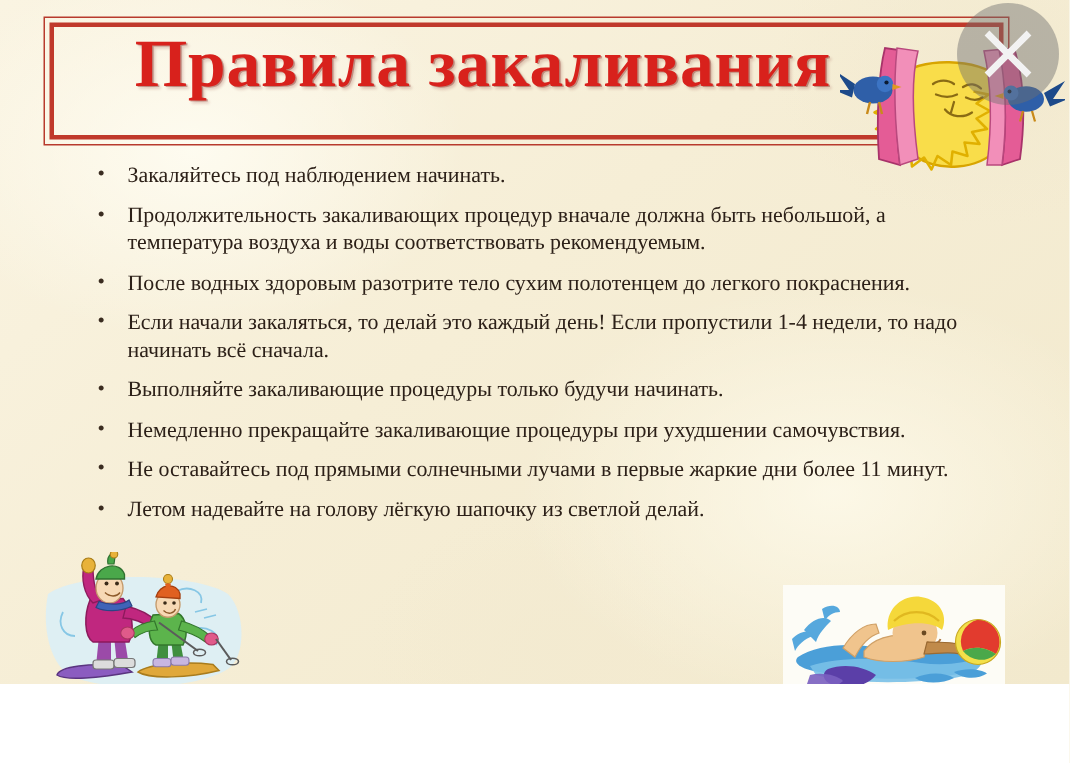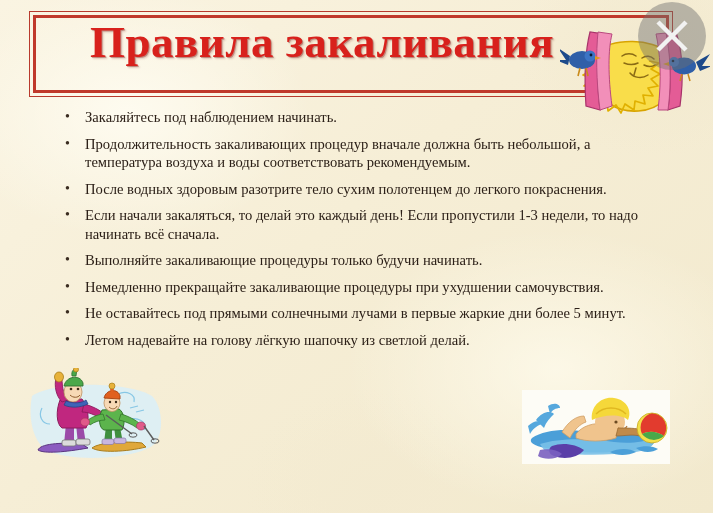--- a/index.html
+++ b/index.html
@@ -7,21 +7,21 @@
     padding: 0;
     background: #ffffff;
   }
   body {
     font-family: "Liberation Serif", "DejaVu Serif", serif;
   }
 
   #slide {
     position: relative;
     width: 713px;
-    height: 513px;
+    height: 456px;
     overflow: hidden;
     background-color: #f7f0da;
     background-image:
       radial-gradient(ellipse 260px 180px at 18% 22%, rgba(255,253,243,0.85) 0%, rgba(255,253,243,0) 70%),
       radial-gradient(ellipse 300px 200px at 78% 72%, rgba(255,252,238,0.75) 0%, rgba(255,252,238,0) 70%),
       radial-gradient(ellipse 180px 140px at 52% 95%, rgba(243,234,208,0.8) 0%, rgba(243,234,208,0) 70%),
       radial-gradient(ellipse 200px 150px at 92% 10%, rgba(241,232,205,0.7) 0%, rgba(241,232,205,0) 70%),
       linear-gradient(140deg, #faf4e2 0%, #f6eed6 45%, #f2e9cd 100%);
   }
 
@@ -179,33 +179,33 @@
     <div class="bullet-row">
       <span class="dot">•</span>
       <span class="txt">Продолжительность закаливающих процедур вначале должна быть небольшой, а температура воздуха и воды соответствовать рекомендуемым.</span>
     </div>
     <div class="bullet-row">
       <span class="dot">•</span>
       <span class="txt">После водных здоровым разотрите тело сухим полотенцем до легкого покраснения.</span>
     </div>
     <div class="bullet-row">
       <span class="dot">•</span>
-      <span class="txt">Если начали закаляться, то делай это каждый день! Если пропустили 1-3 недели, то надо начинать всё сначала.</span>
+      <span class="txt">Если начали закаляться, то делай это каждый день! Если пропустили 1-4 недели, то надо начинать всё сначала.</span>
     </div>
     <div class="bullet-row">
       <span class="dot">•</span>
       <span class="txt">Выполняйте закаливающие процедуры только будучи начинать.</span>
     </div>
     <div class="bullet-row">
       <span class="dot">•</span>
       <span class="txt">Немедленно прекращайте закаливающие процедуры при ухудшении самочувствия.</span>
     </div>
     <div class="bullet-row">
       <span class="dot">•</span>
-      <span class="txt">Не оставайтесь под прямыми солнечными лучами в первые жаркие дни более 5 минут.</span>
+      <span class="txt">Не оставайтесь под прямыми солнечными лучами в первые жаркие дни более 11 минут.</span>
     </div>
     <div class="bullet-row">
       <span class="dot">•</span>
       <span class="txt">Летом надевайте на голову лёгкую шапочку из светлой делай.</span>
     </div>
   </div>
 
   <div class="illus" id="skiers">
     <svg viewBox="0 0 142 96" width="142" height="96">
 

